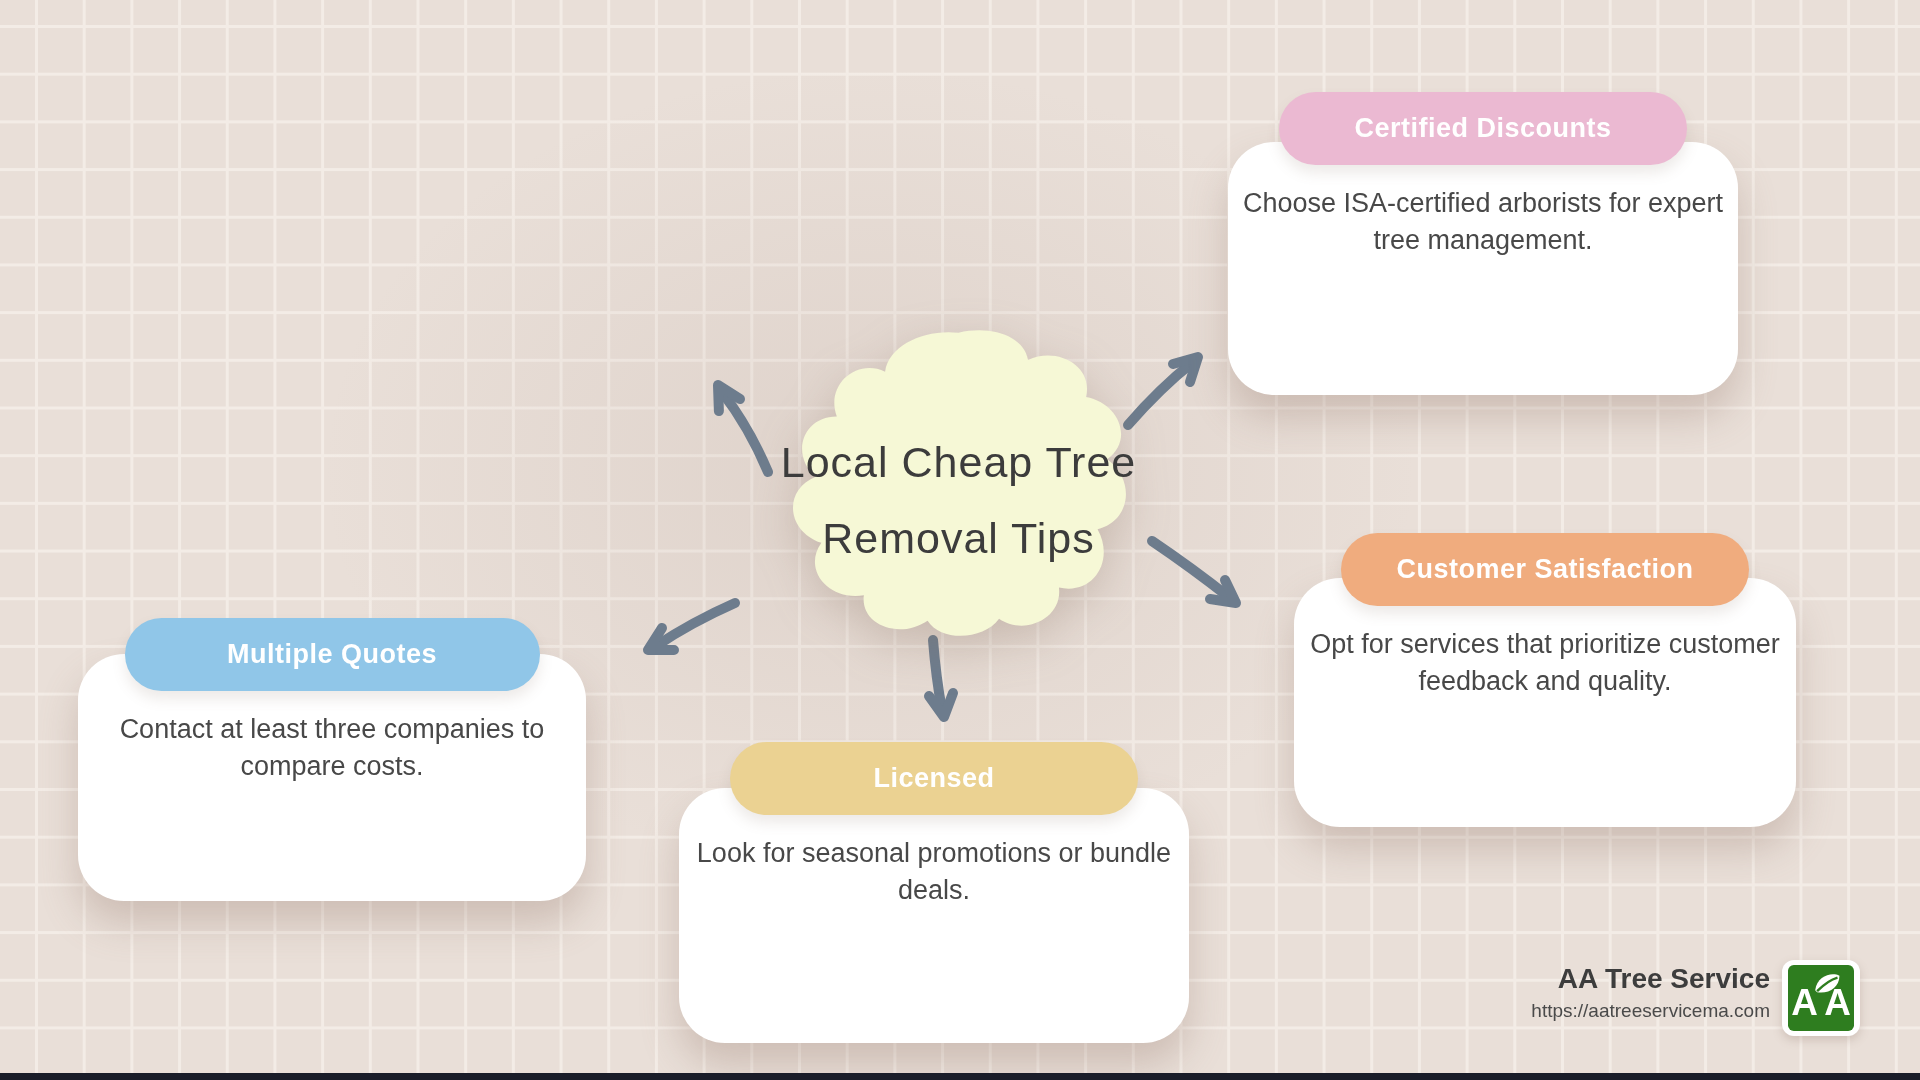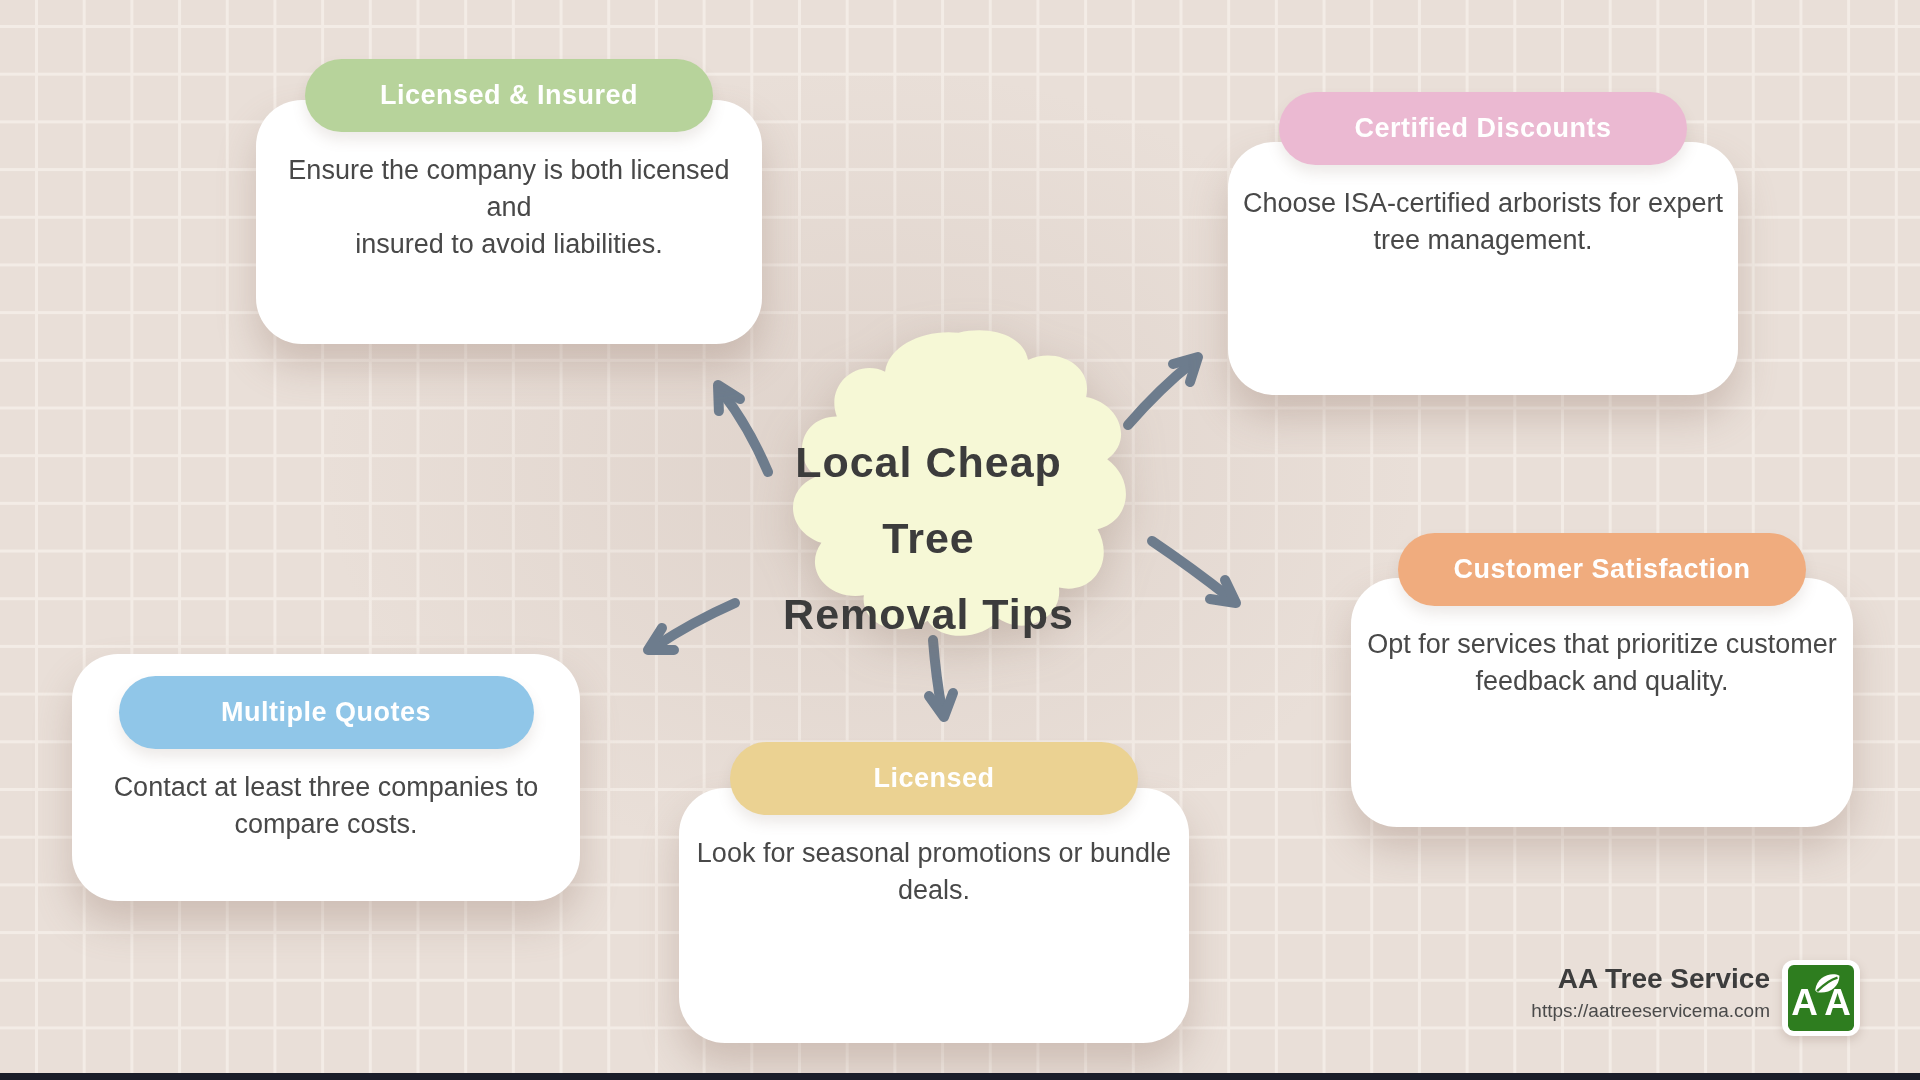--- a/index.html
+++ b/index.html
@@ -22,22 +22,22 @@
   .vignette{
     position:absolute;inset:0;pointer-events:none;
     background:radial-gradient(ellipse 760px 560px at 870px 470px, rgba(185,165,155,.22), rgba(185,165,155,0) 72%);
   }
   .arrows{position:absolute;inset:0;width:1920px;height:1080px;}
   .arrows path{stroke:var(--arrow);stroke-width:10;fill:none;stroke-linecap:round;stroke-linejoin:round;}
 
   .blob{position:absolute;left:775px;top:323px;width:367px;height:321px;filter:drop-shadow(0 14px 22px rgba(140,115,100,.30));}
   .blob svg{width:100%;height:100%;}
   .center-title{
-    position:absolute;left:745px;top:424px;width:367px;
-    text-align:center;font-size:43px;line-height:76px;font-weight:bold;
+    position:absolute;left:775px;top:424px;width:367px;
+    text-align:center;font-size:43px;line-height:76px;font-weight:normal;
     letter-spacing:1px;color:var(--ink);white-space:pre-line;
   }
 
   .card{position:absolute;display:flex;flex-direction:column;align-items:center;}
   .card-bg{position:absolute;left:0;right:0;bottom:0;background:#ffffff;border-radius:46px;
     box-shadow:0 22px 38px rgba(141,114,99,.30);}
   .pill{
     position:relative;z-index:1;width:408px;height:73px;border-radius:37px;
     display:flex;align-items:center;justify-content:center;
     color:#fff;font-weight:bold;font-size:27px;letter-spacing:.5px;
@@ -45,26 +45,26 @@
   }
   .card-text{
     position:relative;z-index:1;margin-top:20px;padding:0 10px;
     font-size:27px;line-height:37px;color:var(--body);
     text-align:center;white-space:pre-line;
   }
   .card-licensed    {left:256px; top:59px;  width:506px; height:285px;}
   .card-licensed    .card-bg{top:41px;}
   .card-certified   {left:1228px;top:92px;  width:510px; height:303px;}
   .card-certified   .card-bg{top:50px;}
-  .card-quotes      {left:72px;  top:618px; width:508px; height:283px;justify-content:center;}
+  .card-quotes      {left:78px;  top:618px; width:508px; height:283px;}
   .card-quotes      .card-bg{top:36px;}
   .card-quotes      .pill{width:415px;}
   .card-discounts   {left:679px; top:742px; width:510px; height:301px;}
   .card-discounts   .card-bg{top:46px;}
-  .card-satisfaction{left:1351px;top:533px; width:502px; height:294px;}
+  .card-satisfaction{left:1294px;top:533px; width:502px; height:294px;}
   .card-satisfaction.card .card-bg{top:45px;}
 
   .footer{position:absolute;right:150px;top:962px;text-align:right;}
   .brand{font-size:28px;font-weight:bold;color:#3d3d3d;line-height:34px;}
   .url{font-size:19px;color:#4a4a4a;line-height:30px;margin-left:43px;}
   .logo{
     position:absolute;left:1782px;top:960px;width:78px;height:76px;
     background:#ffffff;border-radius:12px;padding:5px;
     box-shadow:0 4px 10px rgba(130,105,90,.25);
   }
@@ -114,26 +114,20 @@
         C56,286 28,254 48,226
         C12,214 8,172 42,158
         C16,136 28,96 64,96
         C52,64 84,36 114,50
         C118,22 156,6 190,10 Z"></path>
     </svg>
   </div>
   <div class="center-title">Local Cheap Tree
 Removal Tips</div>
 
-  <div class="card card-licensed">
-    <div class="card-bg"></div>
-    <div class="pill" style="background-color: rgb(183, 211, 155);">Licensed &amp; Insured</div>
-    <div class="card-text">Ensure the company is both licensed and
-insured to avoid liabilities.</div>
-  </div>
 
   <div class="card card-certified">
     <div class="card-bg"></div>
     <div class="pill" style="background-color: rgb(235, 185, 210);">Certified Discounts</div>
     <div class="card-text">Choose ISA-certified arborists for expert
 tree management.</div>
   </div>
 
   <div class="card card-quotes">
     <div class="card-bg"></div>

